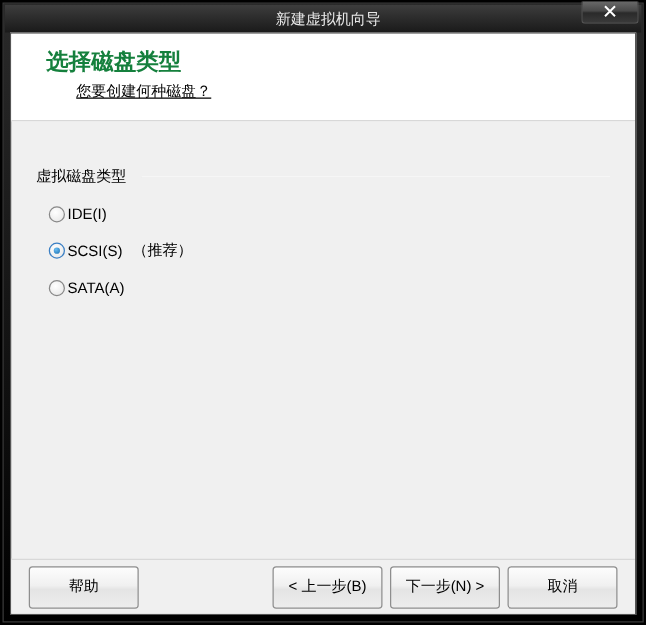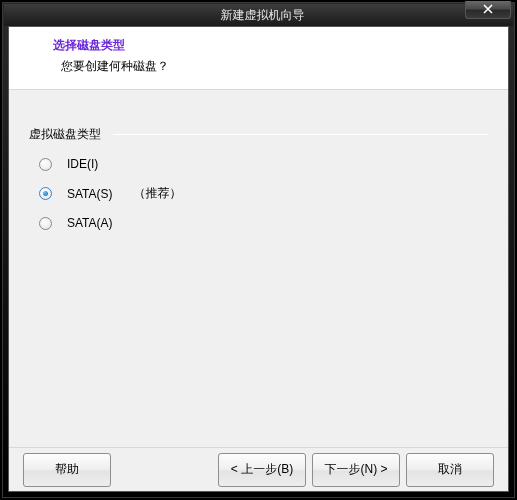--- a/index.html
+++ b/index.html
@@ -60,29 +60,30 @@
     background: #f0f0f0;
     border: 1px solid #555;
   }
   .header {
     background: #fff;
     padding: 10px 16px 14px 16px;
     border-bottom: 1px solid #d8d8d8;
   }
   .header-title {
     font-weight: bold;
-    font-size: 12px;
-    color: #6d28d9;
-    margin-left: 28px;
+    font-size: 18px;
+    color: #15803d;
+    margin-left: 12px;
   }
   .header-sub {
     font-size: 12px;
     color: #000;
     margin-top: 4px;
     margin-left: 36px;
+    text-decoration: underline;
   }
   .content {
     padding: 36px 20px;
   }
   .group-label {
     font-size: 12px;
     color: #000;
     position: relative;
   }
   .group-line {
@@ -92,21 +93,21 @@
     right: 0;
     height: 1px;
     background: #d0d0d0;
     border-bottom: 1px solid #fff;
   }
   .radio-row {
     margin-top: 14px;
     margin-left: 10px;
     display: flex;
     align-items: center;
-    gap: 15px;
+    gap: 2px;
     font-size: 12px;
     color: #000;
     cursor: pointer;
   }
   .radio {
     width: 13px; height: 13px;
     border: 1px solid #888;
     border-radius: 50%;
     background: radial-gradient(circle at 40% 35%, #fff, #e4e4e4);
     display: inline-flex;
@@ -185,21 +186,21 @@
 
       <label class="radio-row">
         <span class="radio"></span>
         <span>IDE(I)</span>
       </label>
 
       <label class="radio-row">
         <span class="radio selected">
             <span class="dot"></span>
           </span>
-        <span>SATA(S)</span>
+        <span>SCSI(S)</span>
         <span class="rec">（推荐）</span>
       </label>
 
       <label class="radio-row">
         <span class="radio"></span>
         <span>SATA(A)</span>
       </label>
     </div>
 
     <div class="footer">

